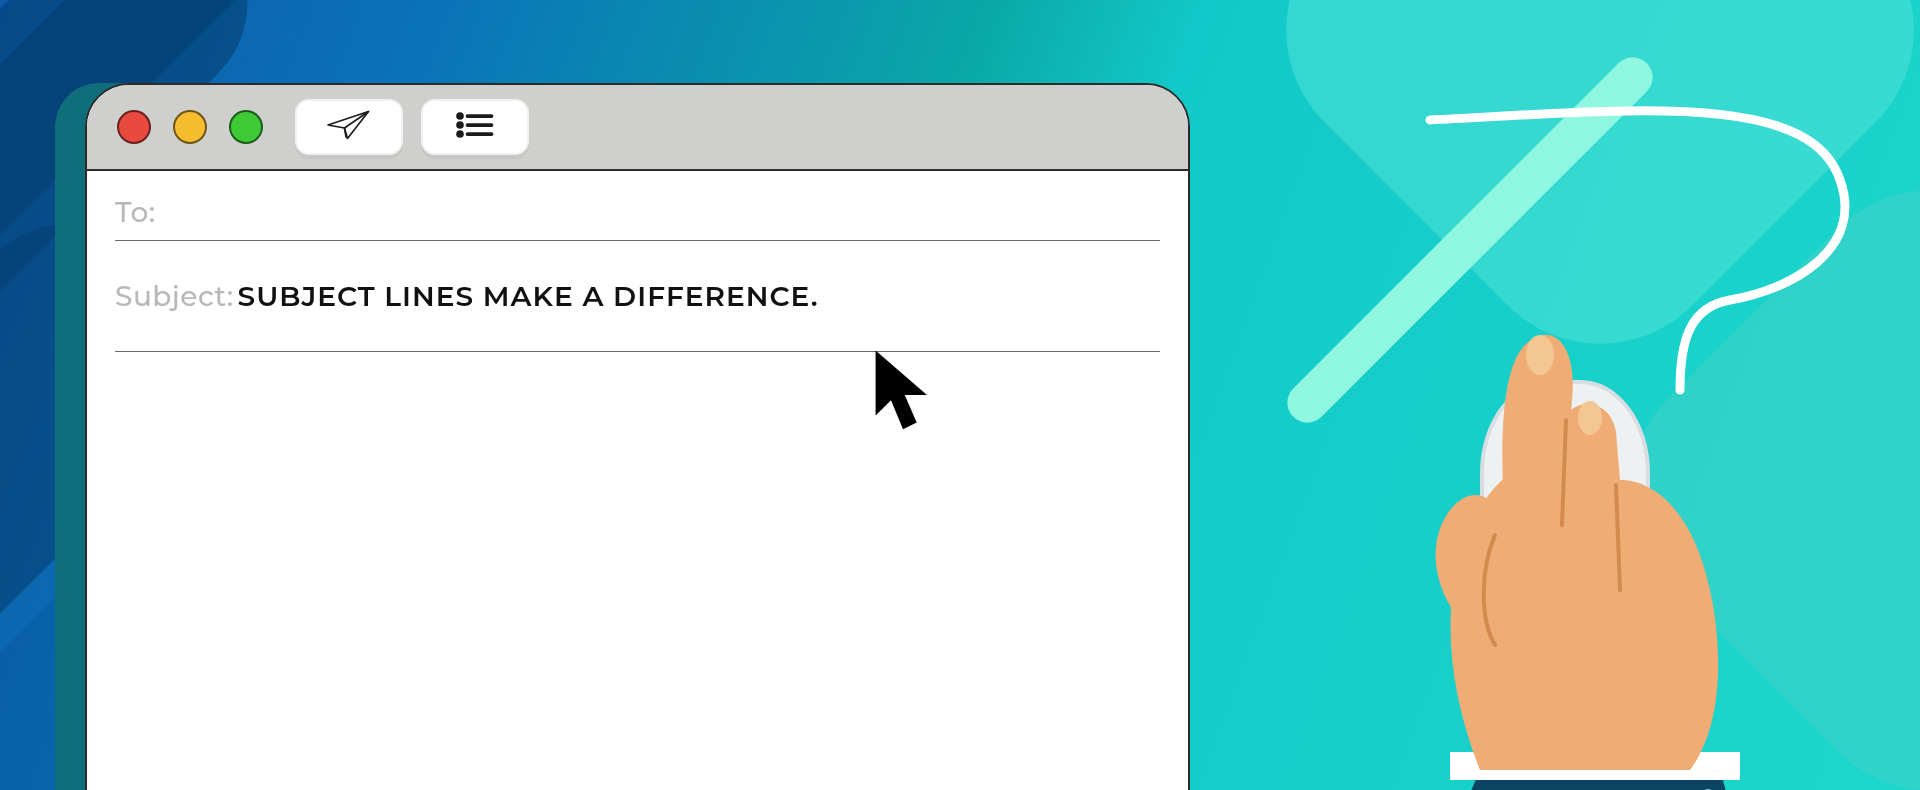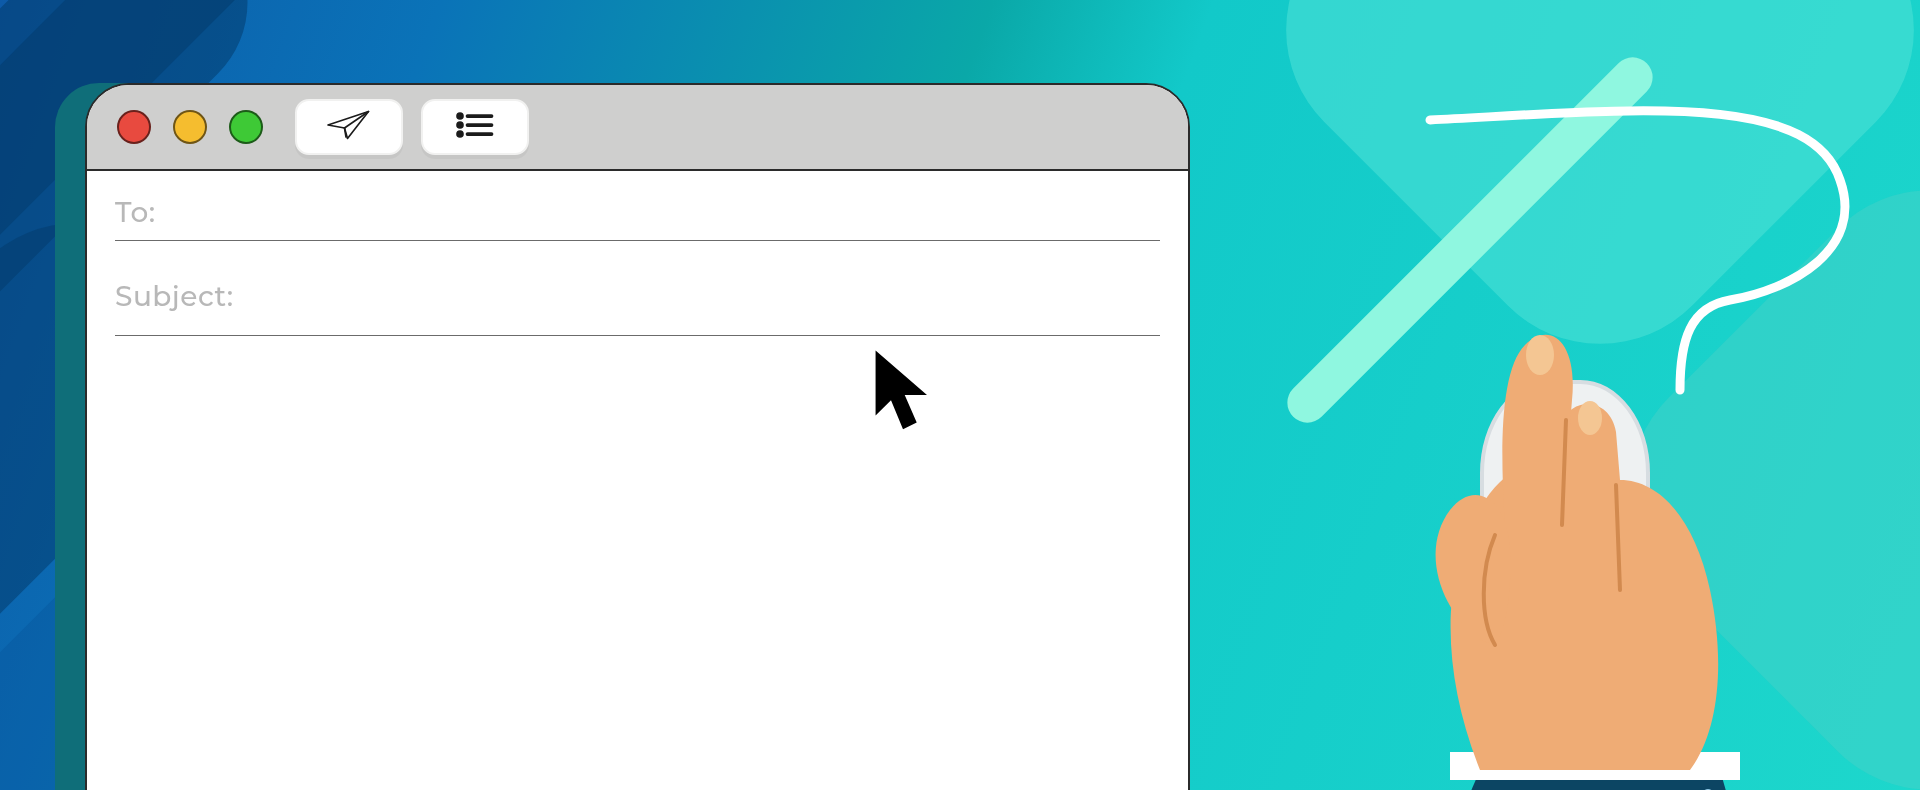--- a/index.html
+++ b/index.html
@@ -88,21 +88,21 @@
   .fields {
     padding: 10px 28px 0 28px;
   }
   .field-row {
     display: flex;
     align-items: baseline;
     gap: 4px;
     border-bottom: 1px solid #6b6b6b;
     padding: 14px 0 10px 0;
   }
-  .field-row.subject { margin-top: 24px; padding-bottom: 22px; }
+  .field-row.subject { margin-top: 24px; padding-bottom: 38px; }
   .field-label {
     color: #b8b8b8;
     font-size: 28px;
     letter-spacing: .5px;
     font-weight: 500;
   }
   .field-value {
     color: #111;
     font-size: 28px;
     font-weight: 600;
@@ -228,20 +228,21 @@
   <div class="fields">
 
     <div class="field-row">
       <span class="field-label">To:</span>
       <input class="field-input" type="text" value="" style="">
     </div>
 
 
     <div class="field-row subject">
       <span class="field-label">Subject:</span>
+      <span class="field-value">SUBJECT LINES MAKE A DIFFERENCE.</span>
     </div>
 
   </div>
 
   <div class="cursor">
     <svg viewBox="0 0 40 56">
       <path d="M4 2 L4 40 L13 31 L20 48 L28 44 L21 28 L34 28 Z" fill="#000"></path>
     </svg>
   </div>
 

